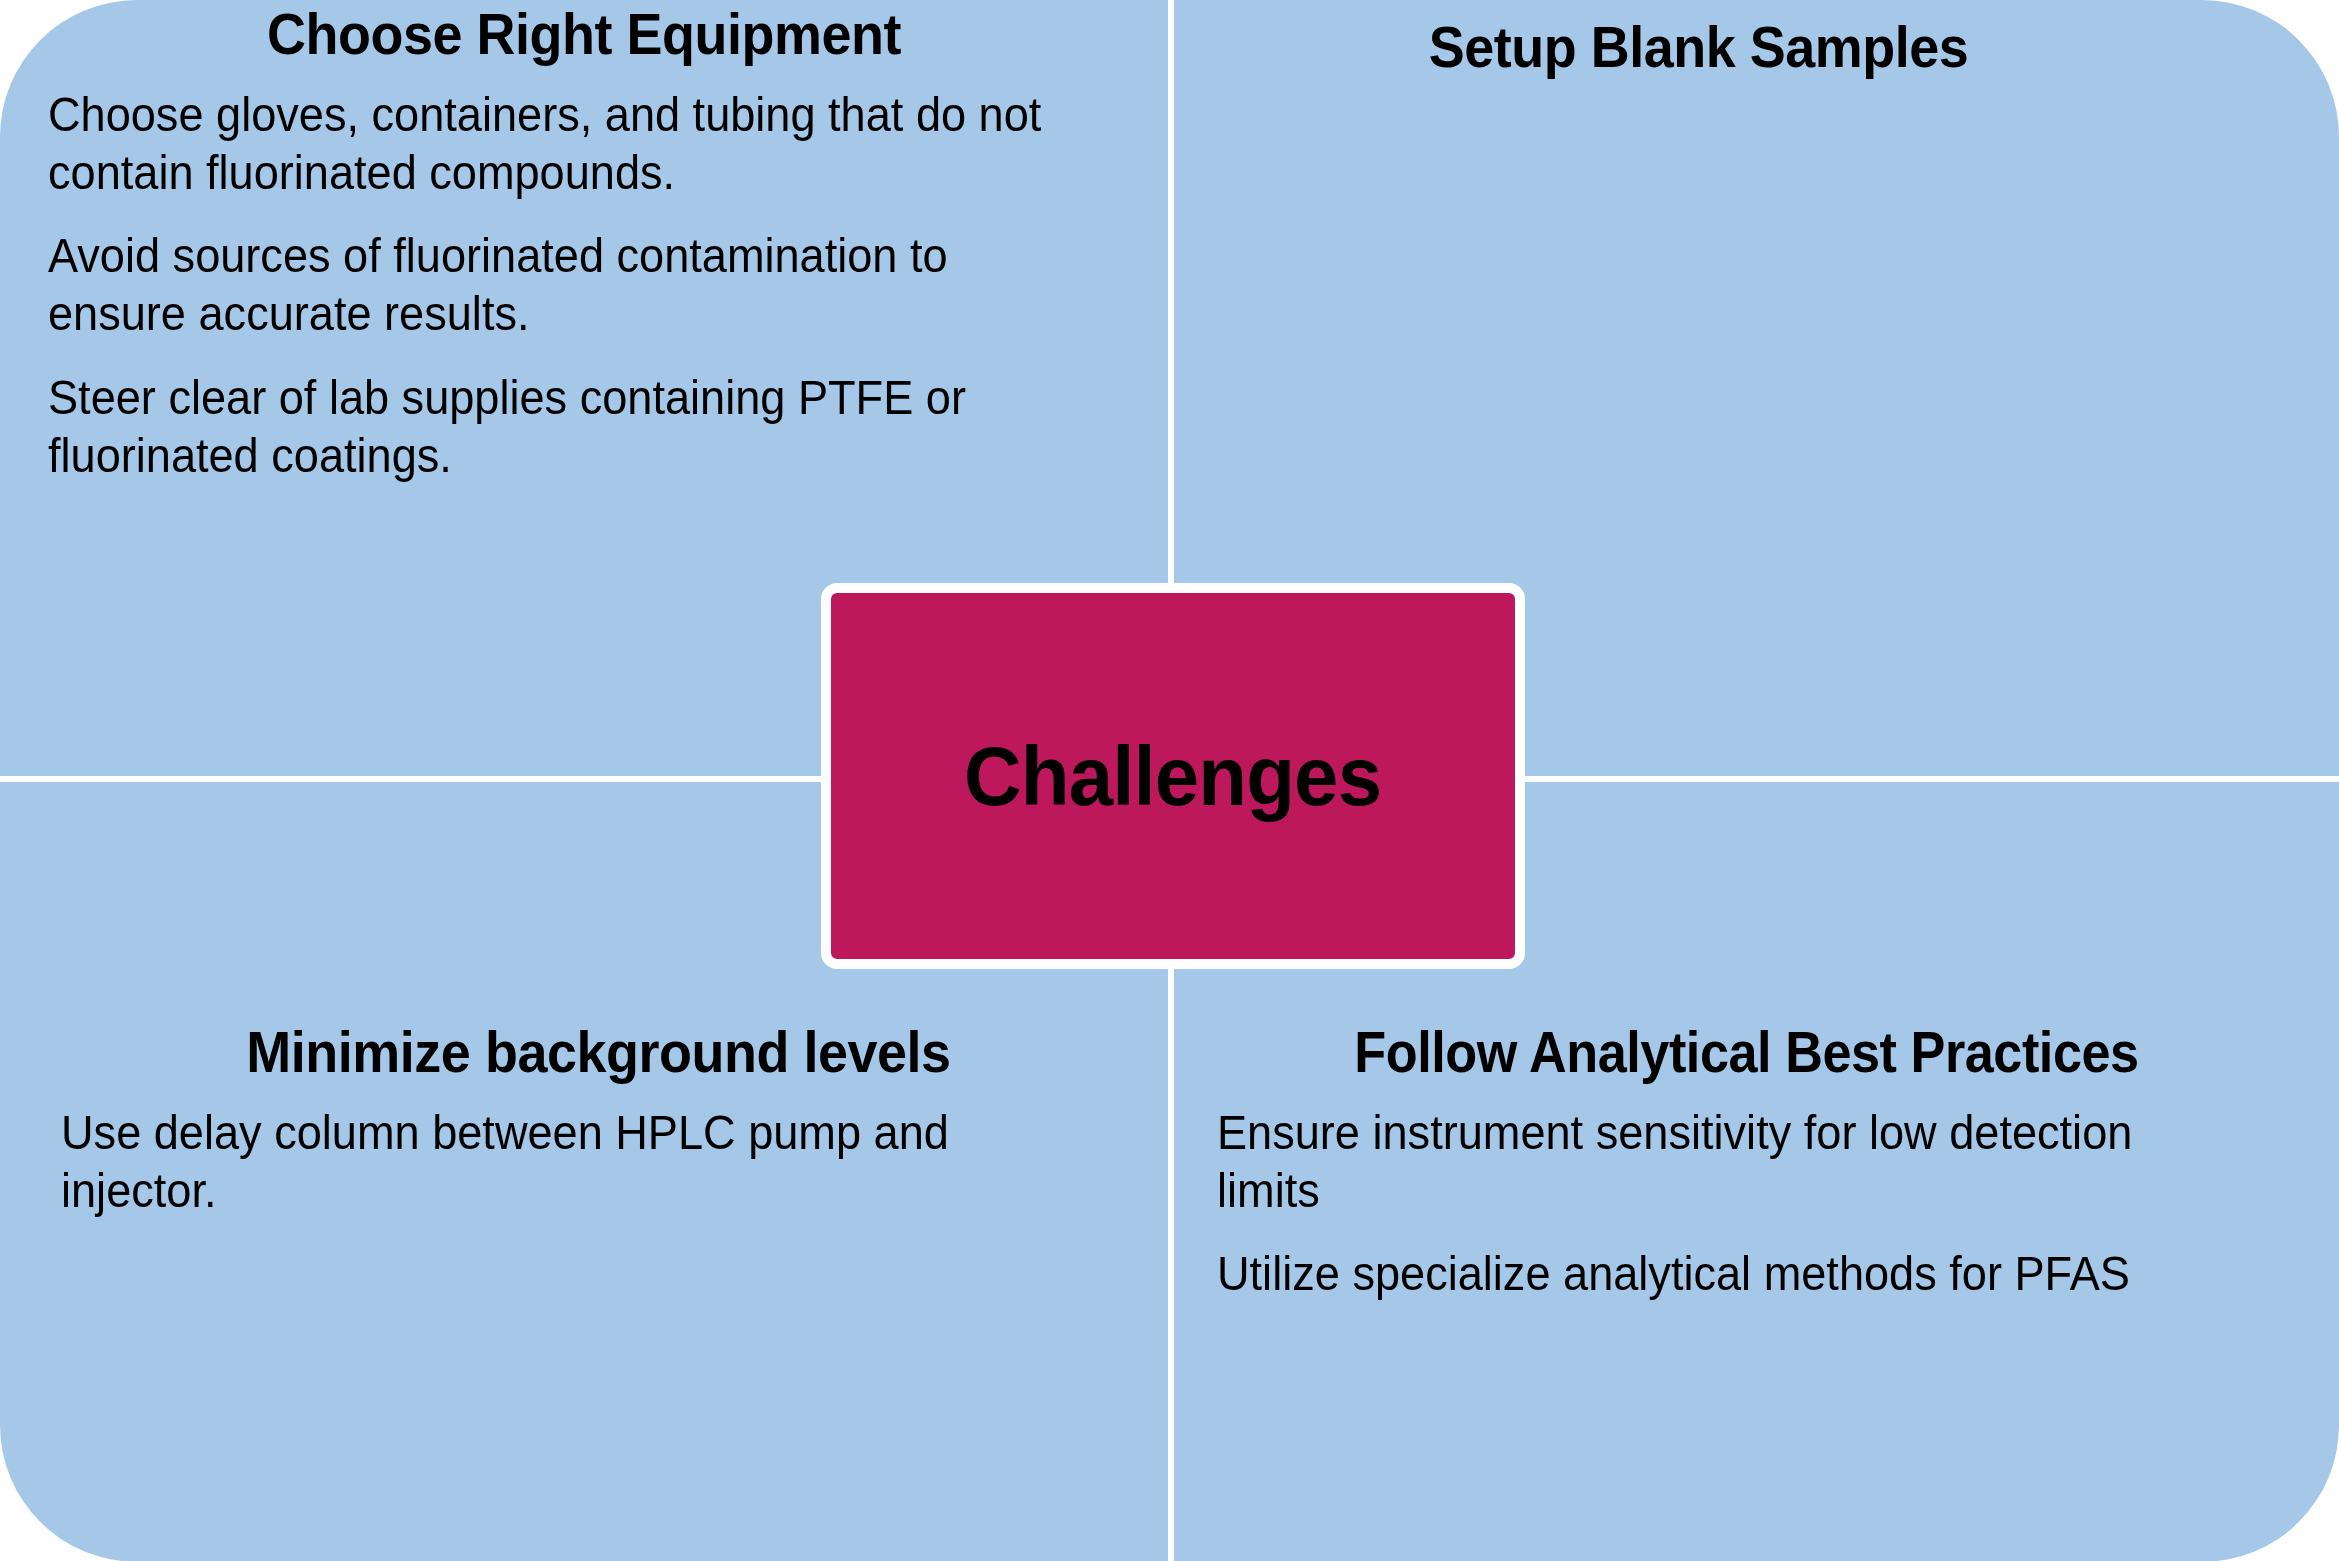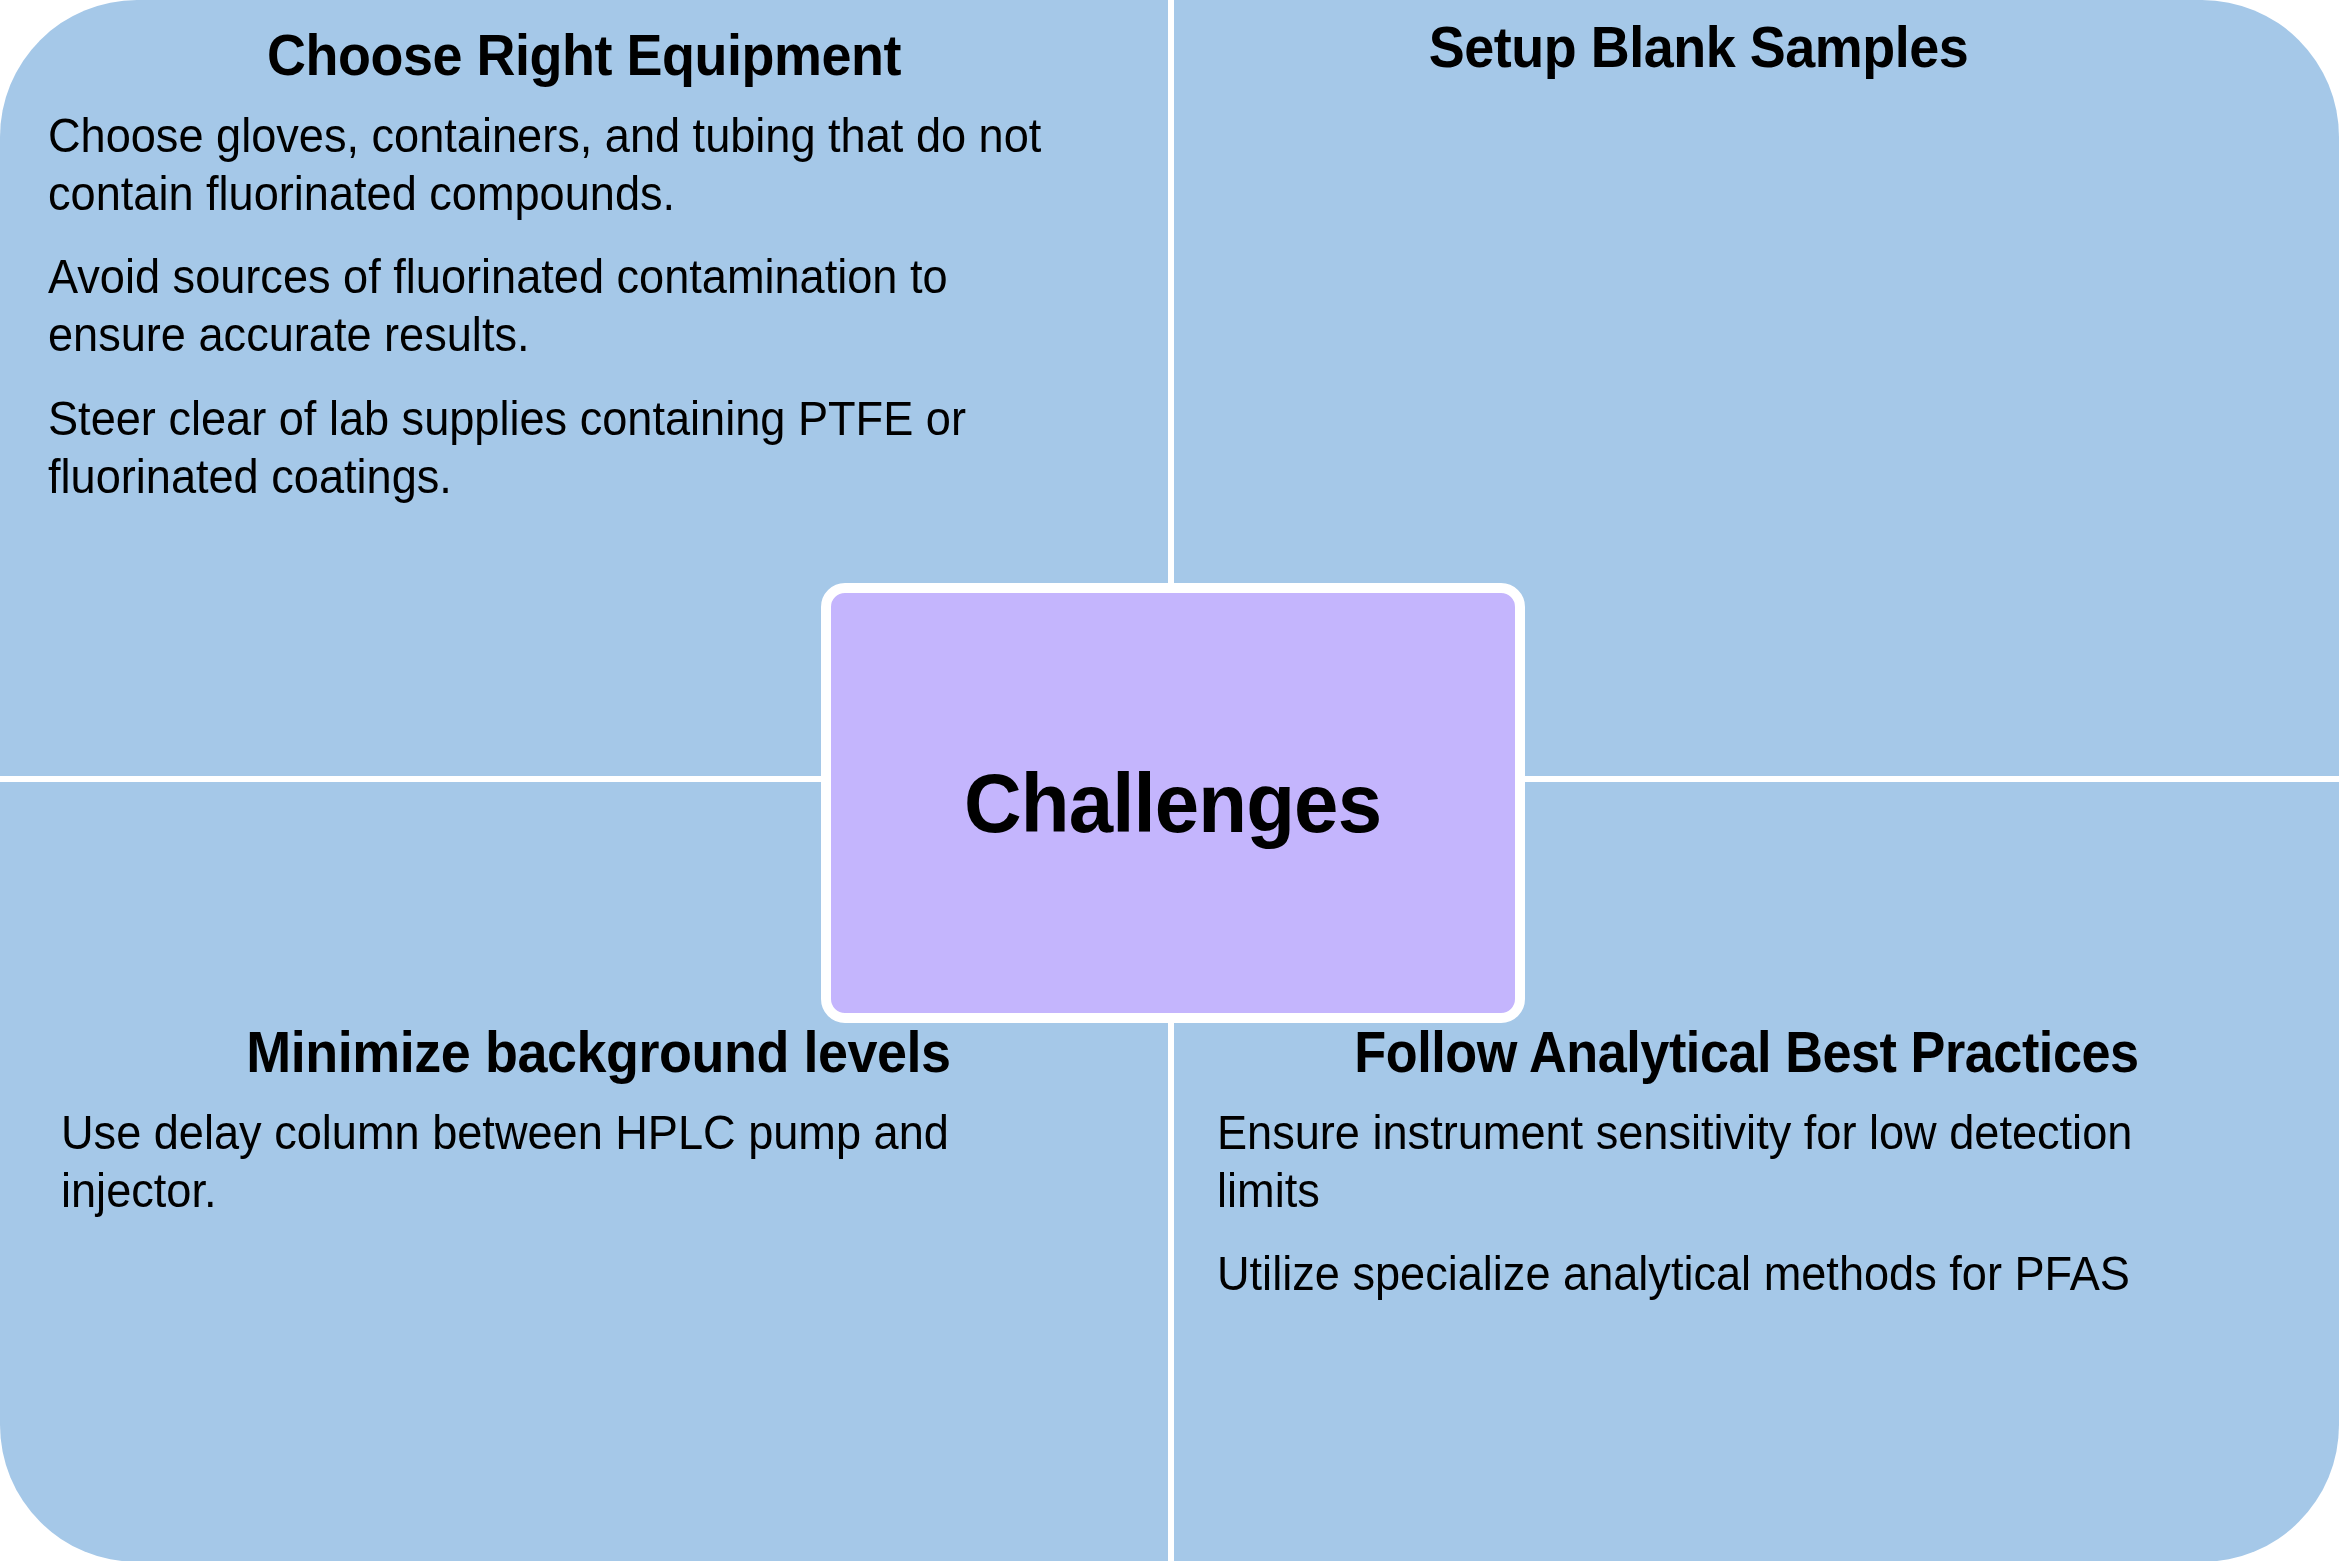--- a/index.html
+++ b/index.html
@@ -49,21 +49,21 @@
     width: 2339px;
     height: 6.4px;
     background: #ffffff;
   }
 
   
   .quadrant {
     position: absolute;
     box-sizing: border-box;
   }
-  .q-tl { left: 0px;    top: 0px;    width: 1168px; height: 776px; padding: 24px 40px 0 40px; }
+  .q-tl { left: 0px;    top: 0px;    width: 1168px; height: 776px; padding: 3px 40px 0 40px; }
   .q-tr { left: 1126px; top: 0px;    width: 1165px; height: 776px; padding: 16.4px 55px 0 35px; }
   .q-bl { left: 16px;    top: 782px;  width: 1168px; height: 779px; padding: 239px 40px 0 37px; }
   .q-br { left: 1174px; top: 782px;  width: 1165px; height: 779px; padding: 239px 55px 0 35px; }
 
   .q-heading {
     text-align: center;
     font-weight: bold;
     font-size: 58px;
     line-height: 1.08;
     color: #000000;
@@ -100,25 +100,25 @@
   .q-tr .q-body li { max-width: 1078px; }
   .q-bl .q-body li { max-width: 1115px; }
   .q-br .q-body li { max-width: 1078px; }
 
   
   .center-node {
     position: absolute;
     left: 821px;
     top: 583px;
     width: 704px;
-    height: 440px;
+    height: 386px;
     box-sizing: border-box;
-    background: #c4b5fd;
+    background: #be185d;
     border: 10px solid #ffffff;
-    border-radius: 24px;
+    border-radius: 16px;
     display: flex;
     align-items: center;
     justify-content: center;
   }
   .center-label {
     font-size: 84px;
     font-weight: bold;
     color: #000000;
     font-stretch: condensed;
     letter-spacing: -0.9px;

